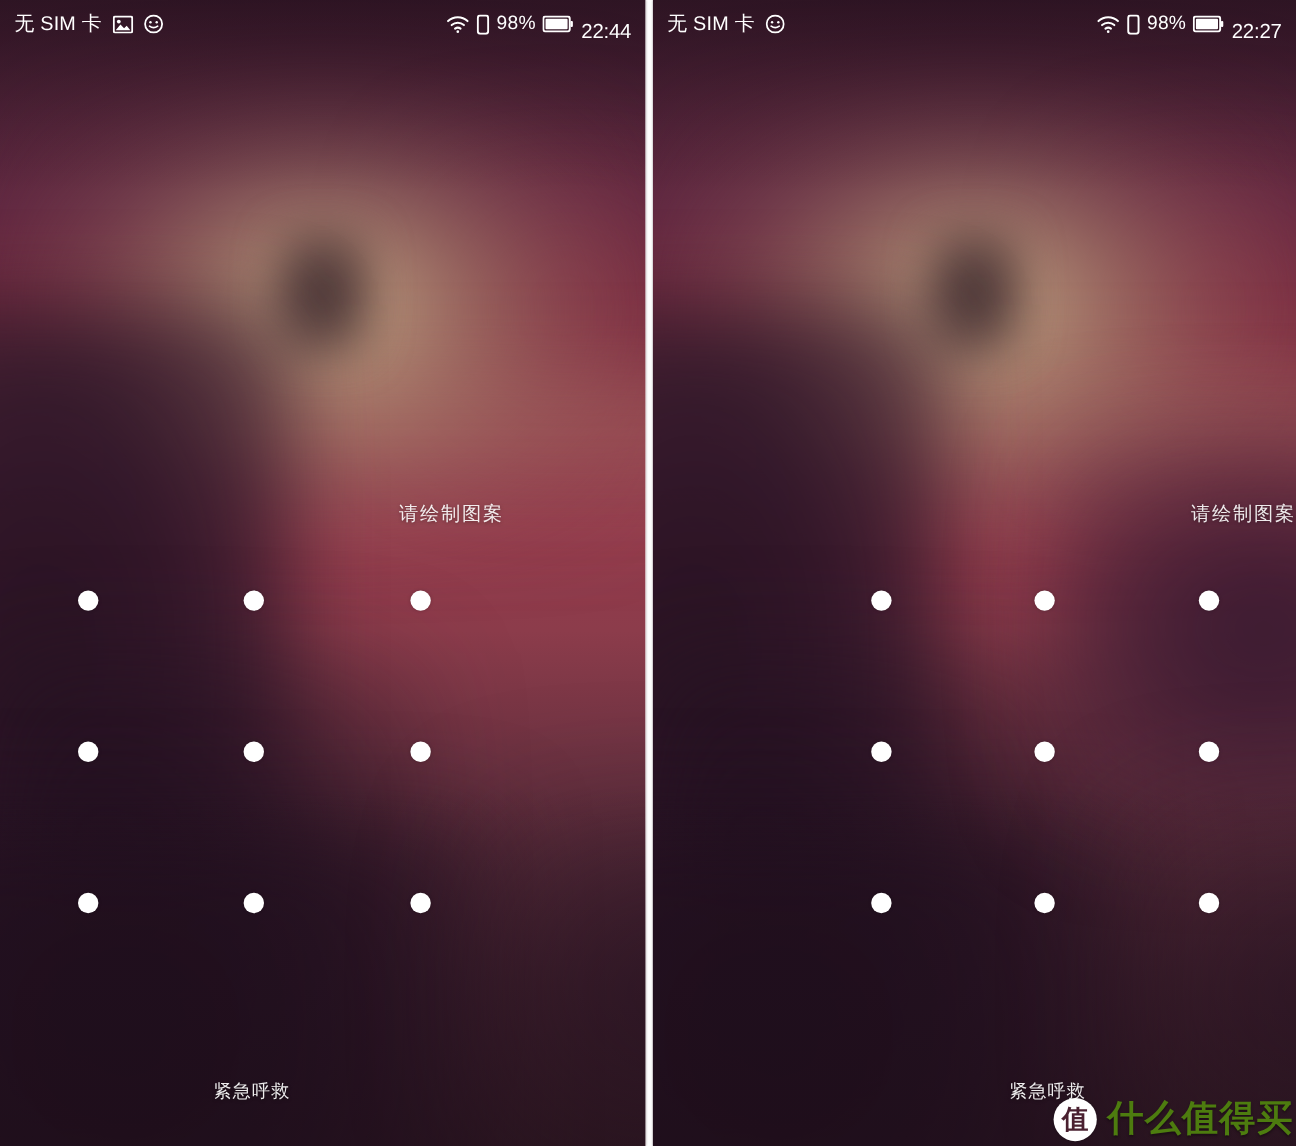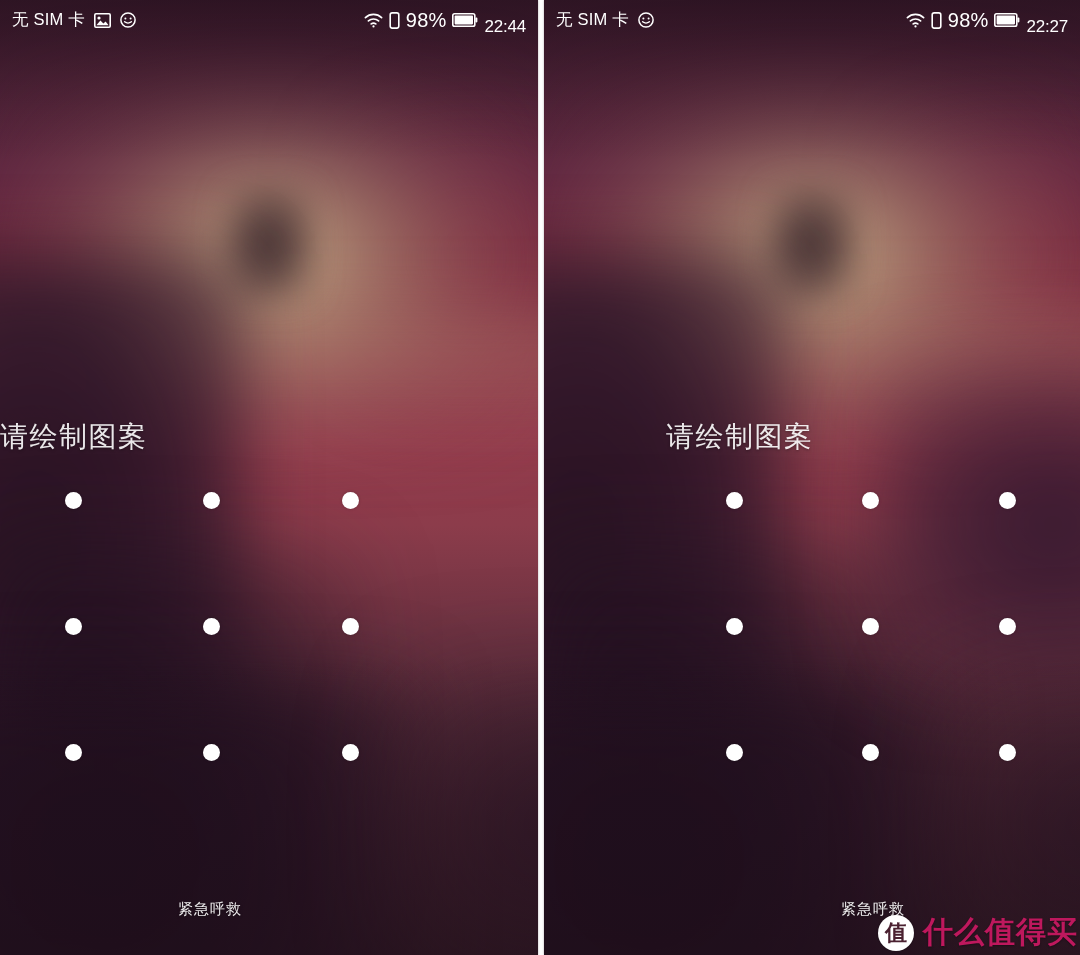--- a/index.html
+++ b/index.html
@@ -209,38 +209,38 @@
     letter-spacing: 0.2px;
     z-index: 5;
   }
   .status-left, .status-right {
     display: flex;
     align-items: center;
   }
   .status-left { gap: 9px; }
   .status-right { gap: 6px; }
   .sim-text { font-size: 16.5px; font-weight: 500; white-space: nowrap; }
-  .pct-text { font-size: 20px; font-weight: 500; }
+  .pct-text { font-size: 16px; font-weight: 500; }
   .clock-text { font-size: 17px; font-weight: 500; letter-spacing: -0.2px; margin-top: 13px; }
 
   .icon { display:inline-block; line-height:0; }
 
   
   .lock-content {
     position: absolute;
     inset: 0;
     z-index: 4;
   }
   .prompt {
     position: absolute;
     left: 0; right: 0;
     top: 418px;
-    text-align: left;
+    text-align: right;
     color: rgba(255,255,255,0.90);
-    font-size: 28px;
+    font-size: 16px;
     letter-spacing: 1.5px;
     text-shadow: 0 1px 3px rgba(0,0,0,0.35);
   }
   .pattern-grid {
     position: absolute;
     left: 0; right: 0;
     top: 492px;
     display: grid;
     grid-template-columns: repeat(3, 1fr);
     grid-template-rows: repeat(3, 126px);
@@ -298,21 +298,21 @@
     color: #4a2030;
     display: flex;
     align-items: center;
     justify-content: center;
     font-size: 22px;
     font-weight: bold;
     line-height: 1;
     box-shadow: 0 0 2px rgba(0,0,0,0.3);
   }
   .wm-text {
-    color: #be185d;
+    color: #4d7c0f;
     font-size: 30px;
     font-weight: bold;
     letter-spacing: 1px;
     text-shadow: 0 1px 2px rgba(0,0,0,0.35);
   }
 </style>
 </head>
 <body>
 
 <div class="screenshot">

